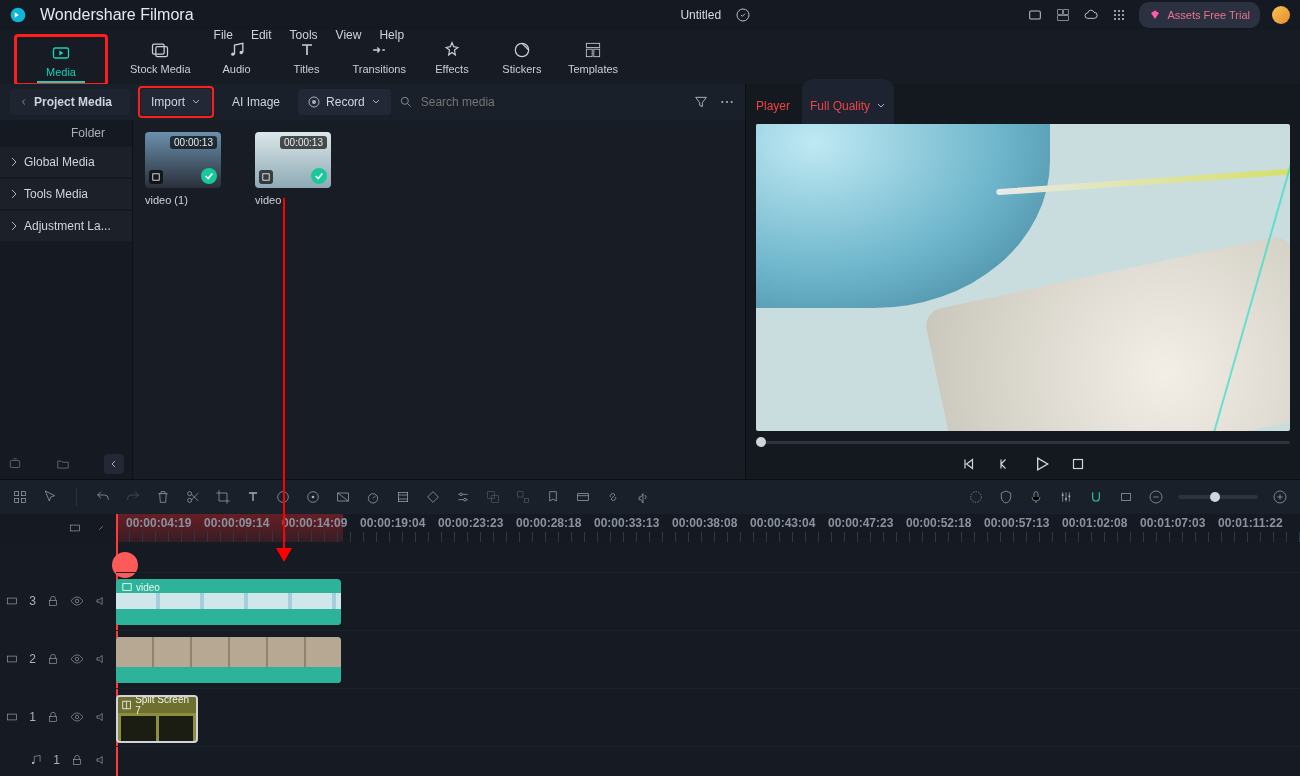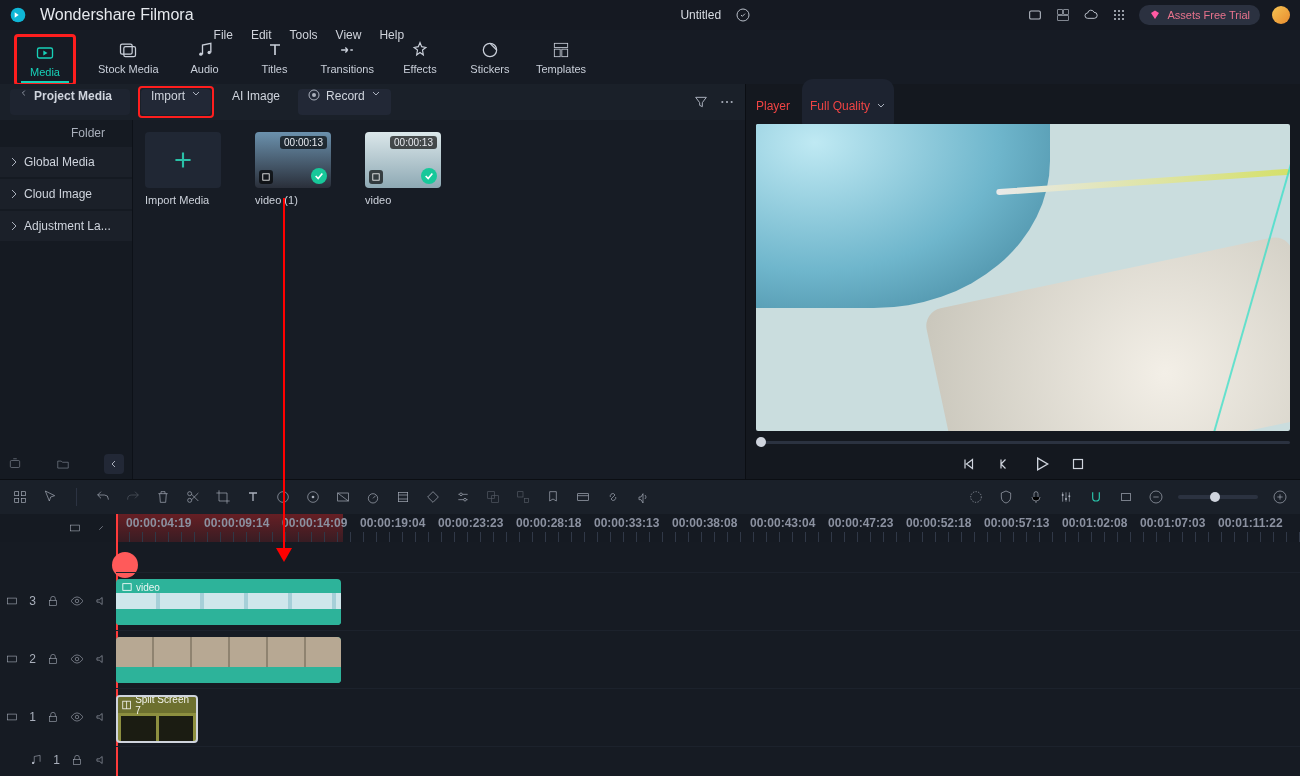--- a/index.html
+++ b/index.html
@@ -8,36 +8,36 @@
 
 .appbar{height:30px;background:#151922;display:flex;align-items:center;padding:0 10px;gap:14px;}
 .appbar .logo{width:16px;height:16px;}
 .appbar .brand{color:#e6e9ee;font-size:16px;}
 .appbar .menu{display:flex;gap:18px;margin-left:6px;}
 .appbar .menu span{color:#cfd3db;cursor:pointer;margin-top:40px;}
 .appbar .spacer{flex:1;}
 .appbar .docname{color:#d8dce3;}
 .appbar .right{display:flex;align-items:center;gap:12px;margin-left:auto;}
 .appbar .ricon{width:16px;height:16px;color:#b8bec8;}
-.appbar .trial{display:flex;align-items:center;gap:6px;height:20px;padding:0 10px;border-radius:10px;background:#2b3140;color:#e9738d;font-size:11px;}
+.appbar .trial{display:flex;align-items:center;gap:6px;height:26px;padding:0 10px;border-radius:10px;background:#2b3140;color:#e9738d;font-size:11px;}
 .appbar .avatar{width:18px;height:18px;border-radius:50%;background:linear-gradient(135deg,#f6c453,#e88b2e);}
 
 
 .toolsrow{height:50px;background:#161b24;display:flex;align-items:flex-start;gap:22px;padding:4px 14px 0 14px;}
 .toolcell{display:flex;flex-direction:column;align-items:center;justify-content:center;gap:3px;height:46px;min-width:48px;color:#c9cfd9;}
 .toolcell .ticon{width:20px;height:20px;}
 .toolcell.active{color:#17d1b8;box-shadow:inset 0 -2px 0 #17d1b8;}
 .toolcell .tlabel{font-size:11px;}
-.redbox{border:3px solid #ff1e1e;border-radius:4px;padding:0 4px;}
+.redbox{border:3px solid #ff1e1e;border-radius:4px;padding:0 20px;}
 
 
 .main{display:flex;height:395px;}
 .leftpanel{width:745px;background:#171c25;border-right:1px solid #0b0e13;display:flex;flex-direction:column;position:relative;}
 .toprow{height:36px;display:flex;align-items:center;gap:8px;padding:0 10px;background:#1a2029;}
-.pill{height:26px;display:flex;align-items:flex-start;gap:6px;padding:0 10px;border-radius:4px;background:#222836;color:#cfd4dd;}
+.pill{height:26px;display:flex;align-items:center;gap:6px;padding:0 10px;border-radius:4px;background:#222836;color:#cfd4dd;}
 .pill.ghost{background:transparent;}
 .pill .chev{width:10px;height:10px;}
 .impbox{border:2px solid #ff1e1e;border-radius:4px;padding:1px;}
 .searchwrap{flex:1;display:flex;align-items:center;gap:6px;color:#8b91a0;}
 .searchwrap input{background:transparent;border:0;outline:0;color:#cdd2db;font-size:12px;width:260px;}
 .righttools{display:flex;align-items:center;gap:10px;margin-left:auto;color:#a9afbb;}
 
 .leftbody{flex:1;display:flex;}
 .sidebar{width:132px;background:#151a22;border-right:1px solid #0d1118;display:flex;flex-direction:column;}
 .side-sub{height:26px;display:flex;align-items:center;justify-content:center;color:#aab0bc;margin-left:44px;}
@@ -258,20 +258,27 @@
       <div class="pill">
         <svg width="12" height="12" viewBox="0 0 12 12">
             <circle cx="6" cy="6" r="5" fill="none" stroke="#aab0bc"></circle>
             <circle cx="6" cy="6" r="2" fill="#aab0bc"></circle>
           </svg>
         <span>Record</span>
         <svg class="chev" viewBox="0 0 10 10">
             <path d="M2 3l3 3 3-3" stroke="#aab0bc" fill="none"></path>
           </svg>
       </div>
+      <div class="searchwrap">
+        <svg width="14" height="14" viewBox="0 0 24 24">
+            <circle cx="10" cy="10" r="6" fill="none" stroke="#8b91a0" stroke-width="1.6"></circle>
+            <path d="M15 15l5 5" stroke="#8b91a0" stroke-width="1.6"></path>
+          </svg>
+        <input placeholder="Search media" style="">
+      </div>
       <div class="righttools">
         <svg width="16" height="16" viewBox="0 0 24 24">
             <path d="M4 5h16l-6 8v6l-4-2v-4z" fill="none" stroke="currentColor" stroke-width="1.5"></path>
           </svg>
         <svg width="16" height="16" viewBox="0 0 24 24">
             <circle cx="5" cy="12" r="1.6" fill="currentColor"></circle>
             <circle cx="12" cy="12" r="1.6" fill="currentColor"></circle>
             <circle cx="19" cy="12" r="1.6" fill="currentColor"></circle>
           </svg>
       </div>
@@ -283,21 +290,21 @@
         <div class="side-item">
           <svg class="chevr" viewBox="0 0 8 10">
               <path d="M2 1l4 4-4 4" stroke="#aab0bc" fill="none"></path>
             </svg>
           <span>Global Media</span>
         </div>
         <div class="side-item">
           <svg class="chevr" viewBox="0 0 8 10">
               <path d="M2 1l4 4-4 4" stroke="#aab0bc" fill="none"></path>
             </svg>
-          <span>Cloud Image</span>
+          <span>Tools Media</span>
         </div>
         <div class="side-item">
           <svg class="chevr" viewBox="0 0 8 10">
               <path d="M2 1l4 4-4 4" stroke="#aab0bc" fill="none"></path>
             </svg>
           <span>Adjustment La...</span>
         </div>
         <div class="foot">
           <svg width="14" height="14" viewBox="0 0 24 24">
               <rect x="4" y="6" width="16" height="12" rx="2" fill="none" stroke="currentColor"></rect>
@@ -308,28 +315,20 @@
             </svg>
           <div class="collapse">
             <svg width="10" height="10" viewBox="0 0 10 10">
                 <path d="M6 2L3 5l3 3" stroke="#aab0bc" fill="none"></path>
               </svg>
           </div>
         </div>
       </div>
 
       <div class="mediagrid">
-        <div class="card">
-          <div class="thumb import">
-            <svg width="26" height="26" viewBox="0 0 24 24">
-                <path d="M12 5v14M5 12h14" stroke="#2ac0a7" stroke-width="2"></path>
-              </svg>
-          </div>
-          <div class="thlabel">Import Media</div>
-        </div>
         <div class="card">
           <div class="thumb vrthumb">
             <div class="dur">00:00:13</div>
             <div class="play">
                 <svg width="8" height="8" viewBox="0 0 10 10">
                   <rect x="1" y="1" width="8" height="8" fill="none" stroke="#fff"></rect>
                 </svg>
               </div>
             <div class="ok">
                 <svg width="10" height="10" viewBox="0 0 12 12">

